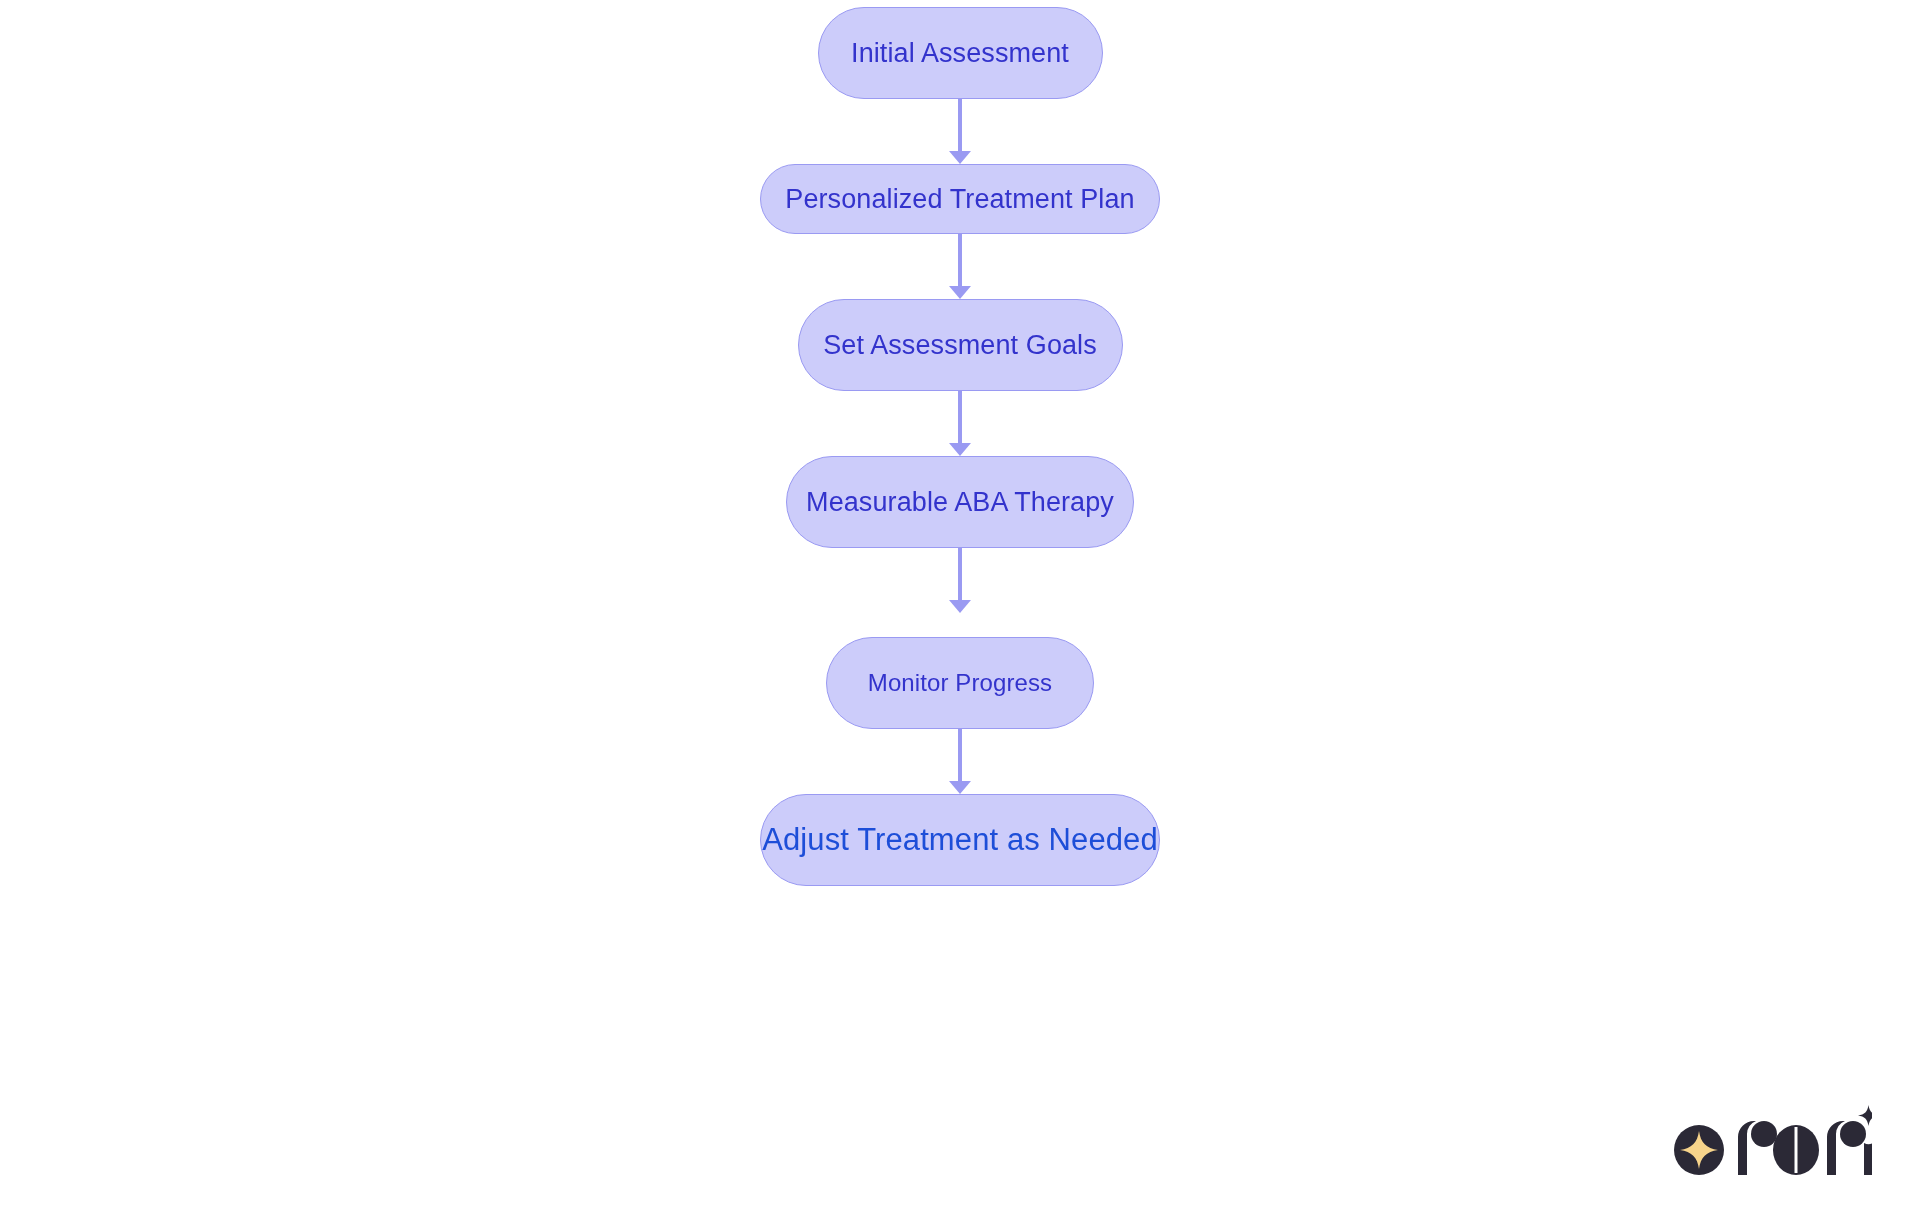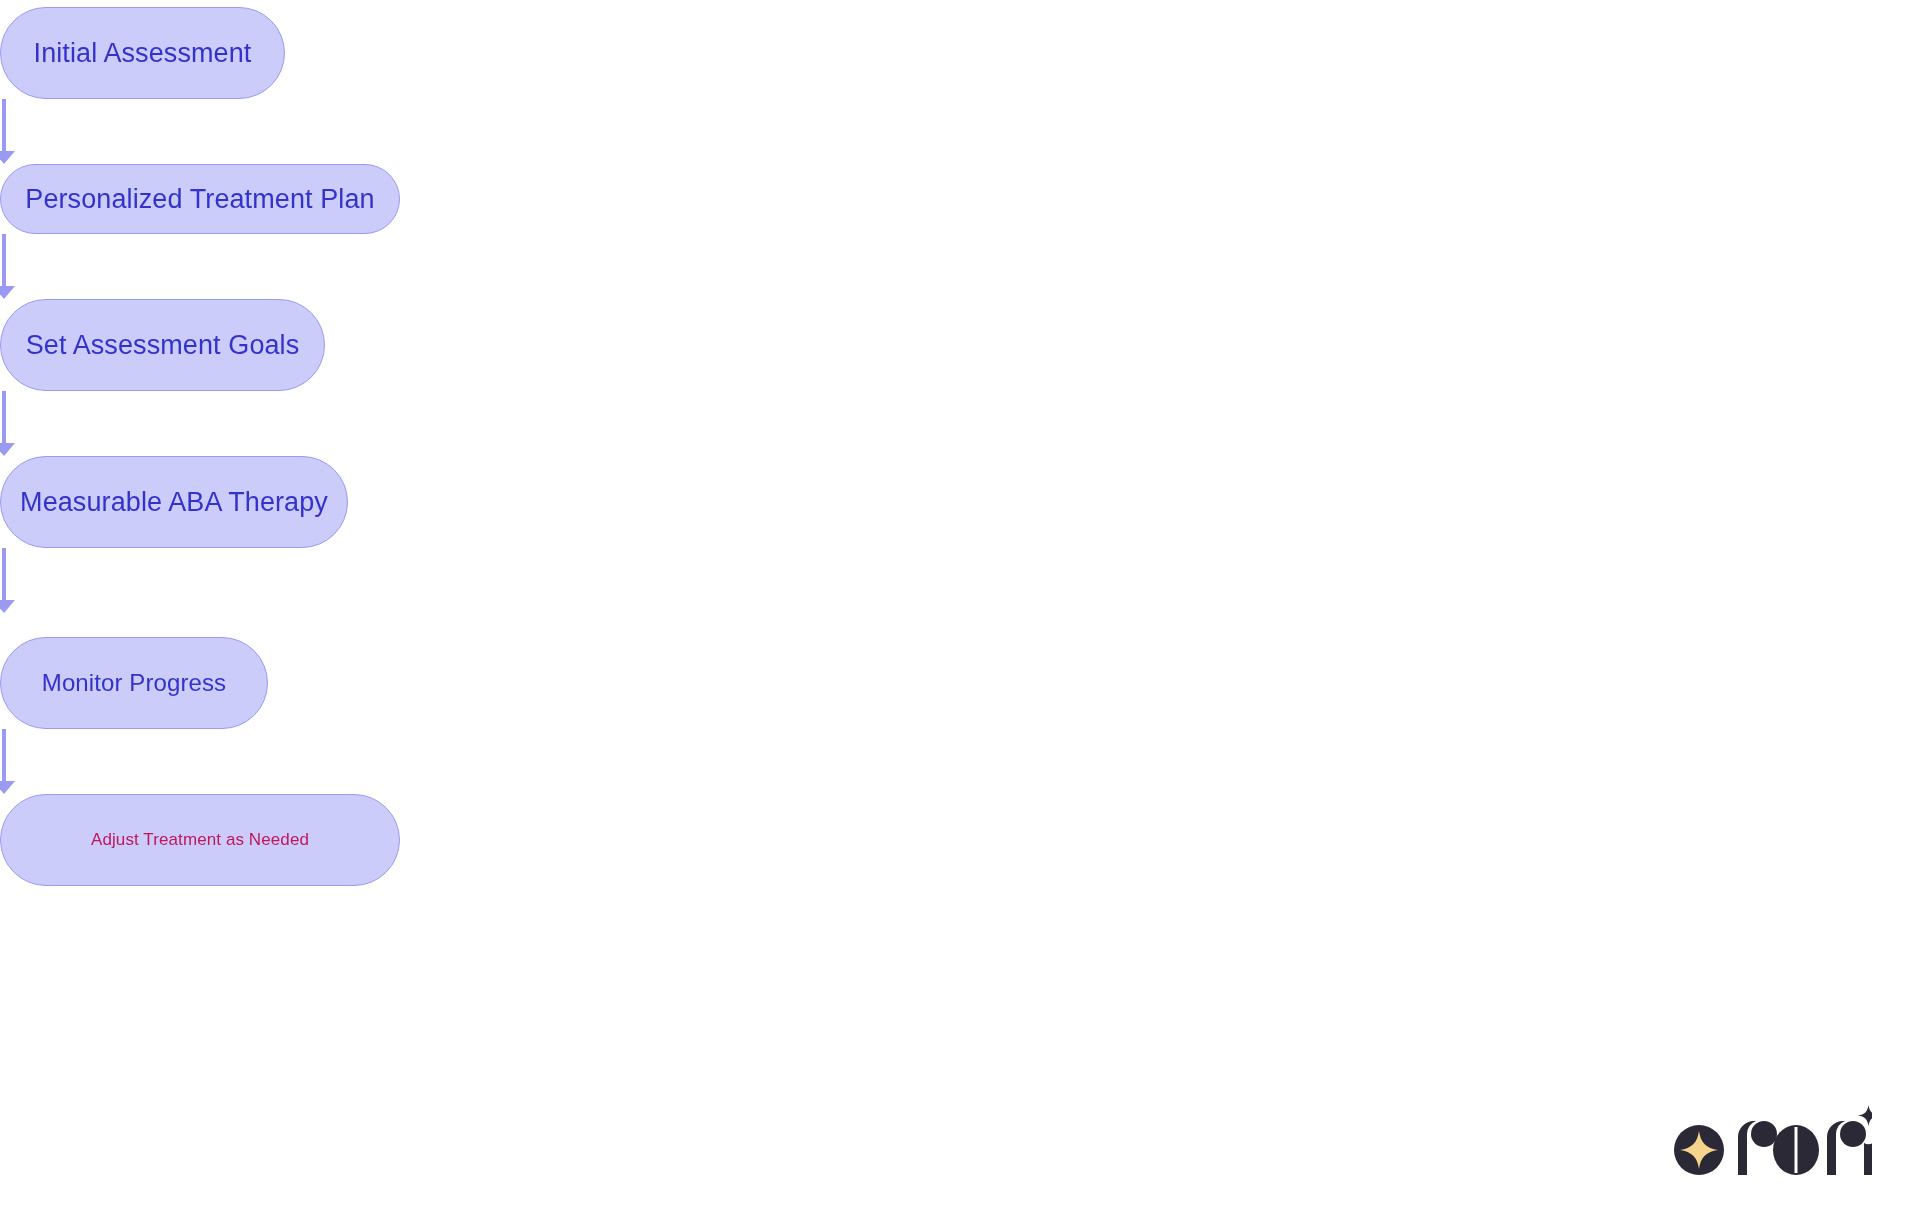--- a/index.html
+++ b/index.html
@@ -22,21 +22,21 @@
     height: 1215px;
   }
 
   .flow-column {
     position: absolute;
     left: 0;
     top: 0;
     width: 1920px;
     display: flex;
     flex-direction: column;
-    align-items: flex-start;
+    align-items: center;
   }
 
   .flow-node {
     box-sizing: border-box;
     background: #ccccfa;
     border: 1.6px solid #9a9af2;
     border-radius: 999px;
     color: #3333cc;
     display: flex;
     align-items: center;
@@ -115,21 +115,21 @@
         <div class="conn-line" style="background: rgb(154, 154, 242);"></div>
         <div class="conn-arrow" style="border-top-color: rgb(154, 154, 242);"></div>
       </div>
       <div class="flow-node" style="width: 268px; height: 92px; font-size: 24px; background: rgb(204, 204, 250); border-color: rgb(154, 154, 242); color: rgb(51, 51, 204); margin-top: 24px;">
         <span class="node-label">Monitor Progress</span>
       </div>
       <div class="flow-connector" style="height: 65px;">
         <div class="conn-line" style="background: rgb(154, 154, 242);"></div>
         <div class="conn-arrow" style="border-top-color: rgb(154, 154, 242);"></div>
       </div>
-      <div class="flow-node" style="width: 400px; height: 92px; font-size: 17px; background: rgb(204, 204, 250); border-color: rgb(154, 154, 242); color: #be185d;">
+      <div class="flow-node" style="width: 400px; height: 92px; font-size: 31px; background: rgb(204, 204, 250); border-color: rgb(154, 154, 242); color: #1d4ed8;">
         <span class="node-label">Adjust Treatment as Needed</span>
       </div>
     </div>
 
   <div id="brand-logo">
     <svg viewBox="0 0 200 80" width="200" height="80" aria-label="rori">
 
       <g>
         <circle cx="27" cy="47" r="25" fill="#2b2936"></circle>
         <path d="M27 28 C28.6 39.6 34.4 45.4 46 47 C34.4 48.6 28.6 54.4 27 66 C25.4 54.4 19.6 48.6 8 47 C19.6 45.4 25.4 39.6 27 28 Z" fill="#f7d48b"></path>

